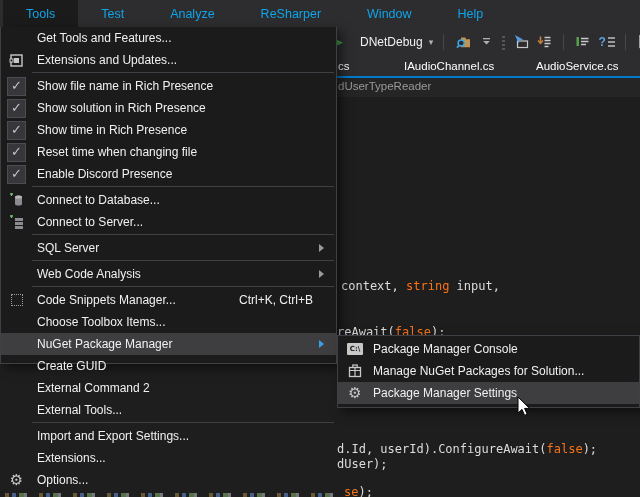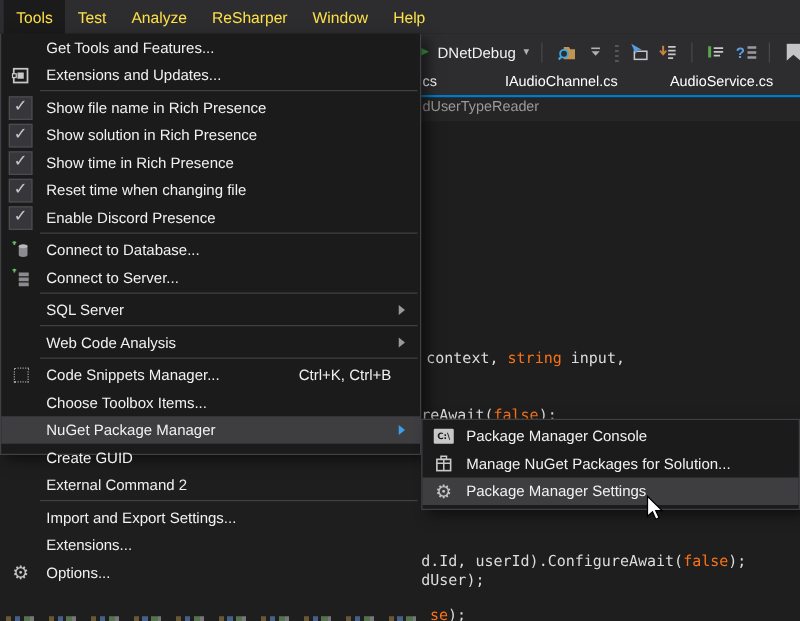--- a/index.html
+++ b/index.html
@@ -2,28 +2,28 @@
 <html><head>
 <meta charset="utf-8">
 <style>
   html,body{margin:0;padding:0;background:#1e1e1e;}
   .screen{position:relative;width:640px;height:497px;background:#1E1E1E;overflow:hidden;
           font-family:"Liberation Sans",sans-serif;-webkit-font-smoothing:antialiased;}
 
   
   .menubar{position:absolute;top:0;left:0;width:640px;height:27px;background:#2D2D30;
            display:flex;align-items:stretch;padding-left:3px;box-sizing:border-box;z-index:5;}
-  .mb-item{color:#fde047;font-size:12.5px;padding:0 10px;display:flex;align-items:center;cursor:default;}
+  .mb-item{color:#0ea5e9;font-size:12.5px;padding:0 23px;display:flex;align-items:center;cursor:default;}
   .mb-item.active{background:#1B1B1C;}
 
   
   .toolbar{position:absolute;top:27px;left:0;width:640px;height:29px;background:#2D2D30;z-index:1;}
   .tb-content{position:absolute;left:333px;top:0;height:29px;display:flex;align-items:center;gap:7px;}
   .run{color:#3DA73D;font-size:13px;line-height:1;font-family:"DejaVu Sans",sans-serif;}
-  .cfg{display:flex;align-items:center;gap:6px;color:#F1F1F1;font-size:12px;}
+  .cfg{display:flex;align-items:center;gap:6px;color:#F1F1F1;font-size:12px;margin-left:10px;}
   .chev{color:#B0B0B0;font-size:9px;font-family:"DejaVu Sans",sans-serif;}
   .tbsep{width:1px;height:16px;background:#47474B;margin:0 3px;}
   .grip{width:3px;height:16px;background:repeating-linear-gradient(0deg,#55555A 0 2px,transparent 2px 4px);}
   .tbicon{width:17px;height:17px;display:flex;align-items:center;justify-content:center;}
   .qi{display:flex;align-items:center;gap:2px;}
   .qi .qm{color:#5BA0DE;font-weight:bold;font-size:12px;}
   .qi .ql{display:flex;flex-direction:column;gap:2px;}
   .qi .ql i{display:block;width:7px;height:2px;background:#9A9A9E;}
   .bookmark{width:11px;height:14px;background:#C5C5C5;
             clip-path:polygon(0 0,100% 0,100% 100%,50% 66%,0 100%);}
@@ -285,20 +285,24 @@
         </span>
     </div>
     <div class="mi">
       <span class="ico"></span>
       <span class="lbl">Create GUID</span>
     </div>
     <div class="mi">
       <span class="ico"></span>
       <span class="lbl">External Command 2</span>
     </div>
+    <div class="mi">
+      <span class="ico"></span>
+      <span class="lbl">External Tools...</span>
+    </div>
 
     <div class="sep"></div>
 
     <div class="mi">
       <span class="ico"></span>
       <span class="lbl">Import and Export Settings...</span>
     </div>
     <div class="mi">
       <span class="ico"></span>
       <span class="lbl">Extensions...</span>

